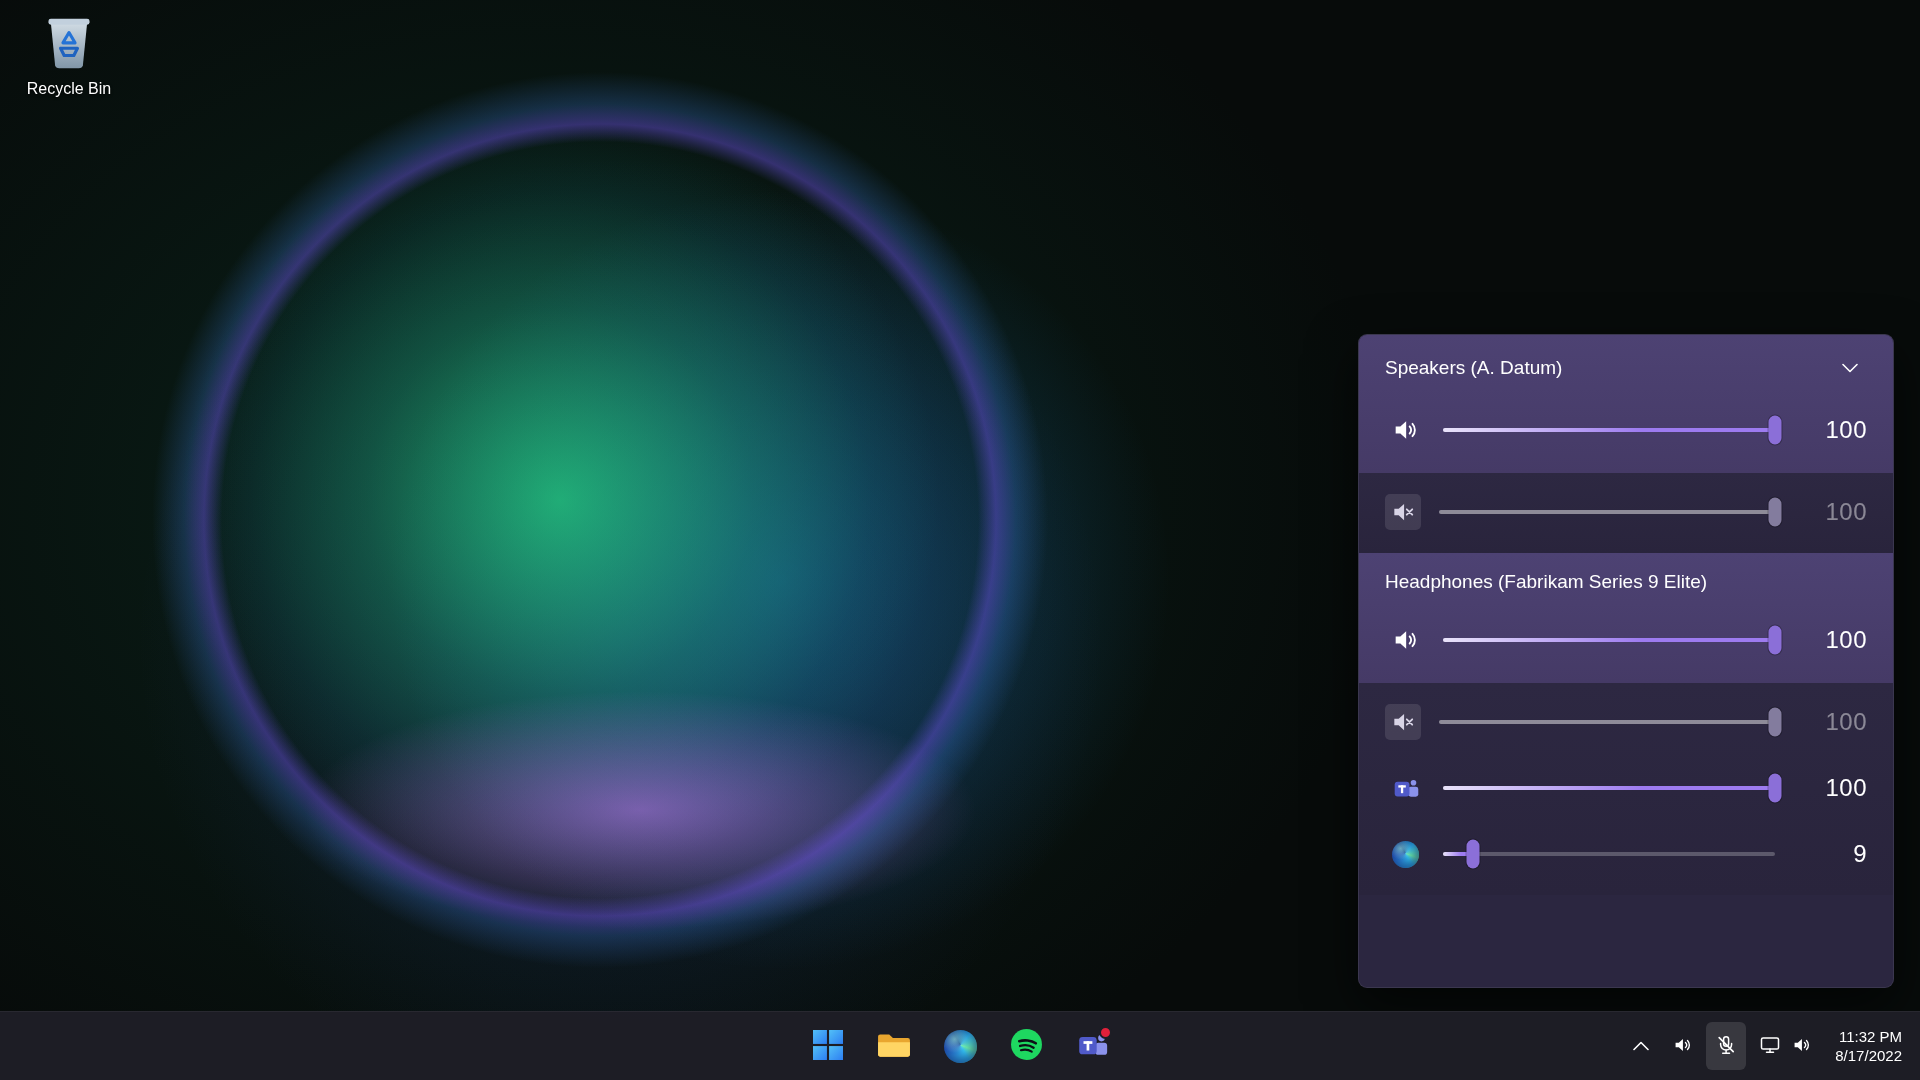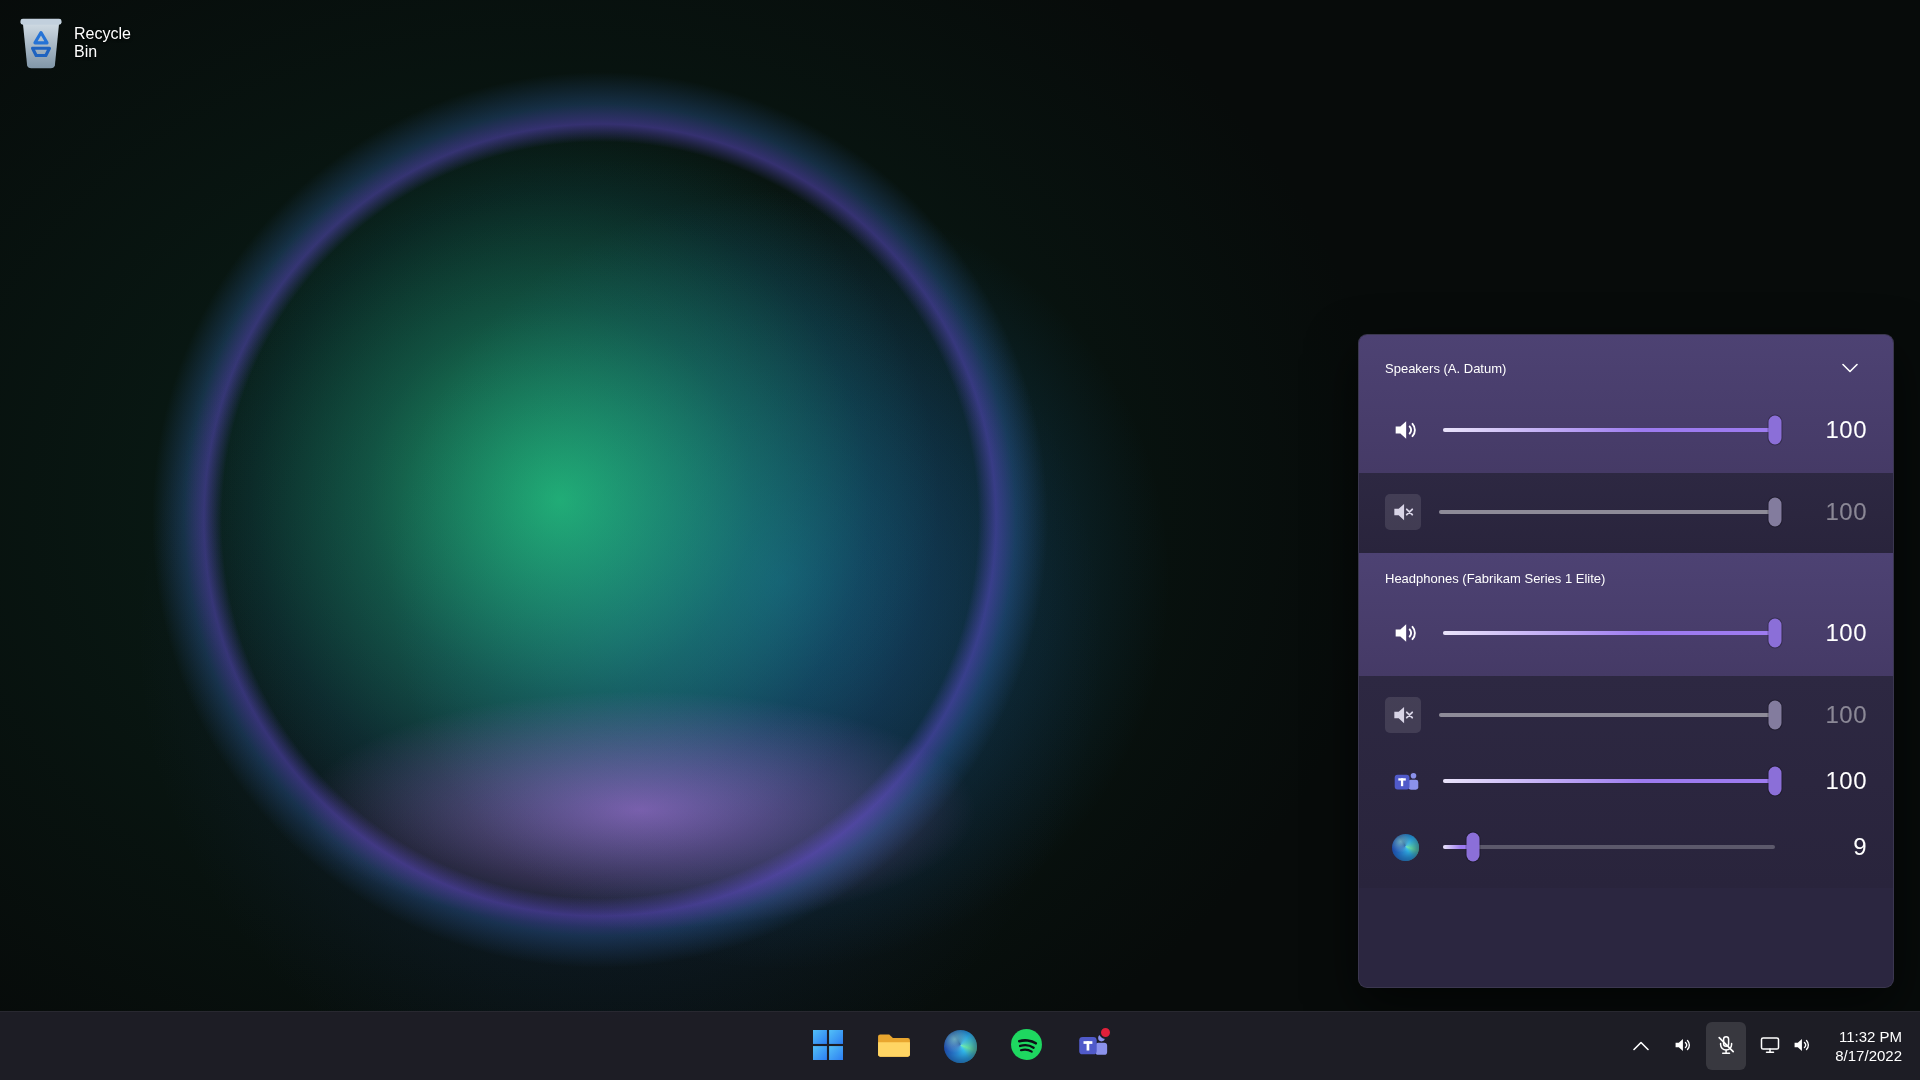--- a/index.html
+++ b/index.html
@@ -19,42 +19,42 @@
       radial-gradient(ellipse 480px 170px at 640px 810px, rgba(205,130,255,0.55), transparent 70%),
       radial-gradient(circle 430px at 560px 500px, rgba(40,235,140,0.65), rgba(28,180,125,0.34) 45%, rgba(16,120,110,0.16) 72%, transparent 88%),
       radial-gradient(circle 520px at 780px 580px, rgba(30,140,225,0.38), transparent 75%),
       radial-gradient(circle 620px at 620px 640px, rgba(60,80,210,0.22), transparent 78%),
       radial-gradient(ellipse 1000px 800px at 540px 500px, rgba(12,52,38,0.55), transparent 85%);
   }
 
   
   .desktop-icon {
     position:absolute; left:14px; top:12px; width:110px;
-    display:flex; flex-direction:row; align-items:center; gap:6px;
+    display:flex; flex-direction:column; align-items:center; gap:6px;
     cursor:default;
   }
   .desktop-icon .label {
     font-size:16px; color:#fff; text-shadow:0 1px 3px rgba(0,0,0,0.9);
   }
 
   
   .flyout {
     position:absolute; right:26px; top:334px; width:536px; height:654px;
     border-radius:9px; overflow:hidden;
     border:1px solid rgba(255,255,255,0.08);
     background:#2b2640;
     box-shadow:0 18px 50px rgba(0,0,0,0.6);
   }
   .section-hl { background:linear-gradient(180deg,#4d4273,#453a66); }
   .section-dk { background:linear-gradient(180deg,#2d2842,#29243c); padding:6px 0 8px; }
   .device-header {
     display:flex; align-items:center; justify-content:space-between;
     padding:18px 26px 4px;
   }
-  .device-title { font-size:13px; color:#fff; }
+  .device-title { font-size:19px; color:#fff; }
   .chevron-btn {
     background:transparent; border:none; width:34px; height:30px;
     display:flex; align-items:center; justify-content:center; cursor:pointer;
   }
   .slider-row {
     display:flex; align-items:center; gap:18px; padding:0 26px;
     height:66px;
   }
   .slider-row.main { height:86px; }
   .row-icon {
@@ -194,21 +194,21 @@
         <div class="track"></div>
         <div class="fill"></div>
         <div class="thumb"></div>
       </div>
       <div class="row-value">100</div>
     </div>
   </div>
 
   <div class="section-hl">
     <div class="device-header">
-      <div class="device-title">Headphones (Fabrikam Series 1 Elite)</div>
+      <div class="device-title">Headphones (Fabrikam Series 9 Elite)</div>
     </div>
     <div class="slider-row main">
       <div class="row-icon">
         <svg width="28" height="28" viewBox="0 0 24 24">
           <path d="M4,9 L8,9 L13,4.5 L13,19.5 L8,15 L4,15 Z" fill="#fff"></path>
           <path d="M16,9 a4.2,4.2 0 0 1 0,6" fill="none" stroke="#fff" stroke-width="1.6" stroke-linecap="round"></path>
           <path d="M18.4,6.7 a7.8,7.8 0 0 1 0,10.6" fill="none" stroke="#fff" stroke-width="1.6" stroke-linecap="round"></path>
         </svg>
       </div>
       <div class="slider" style="--p: 100;">

